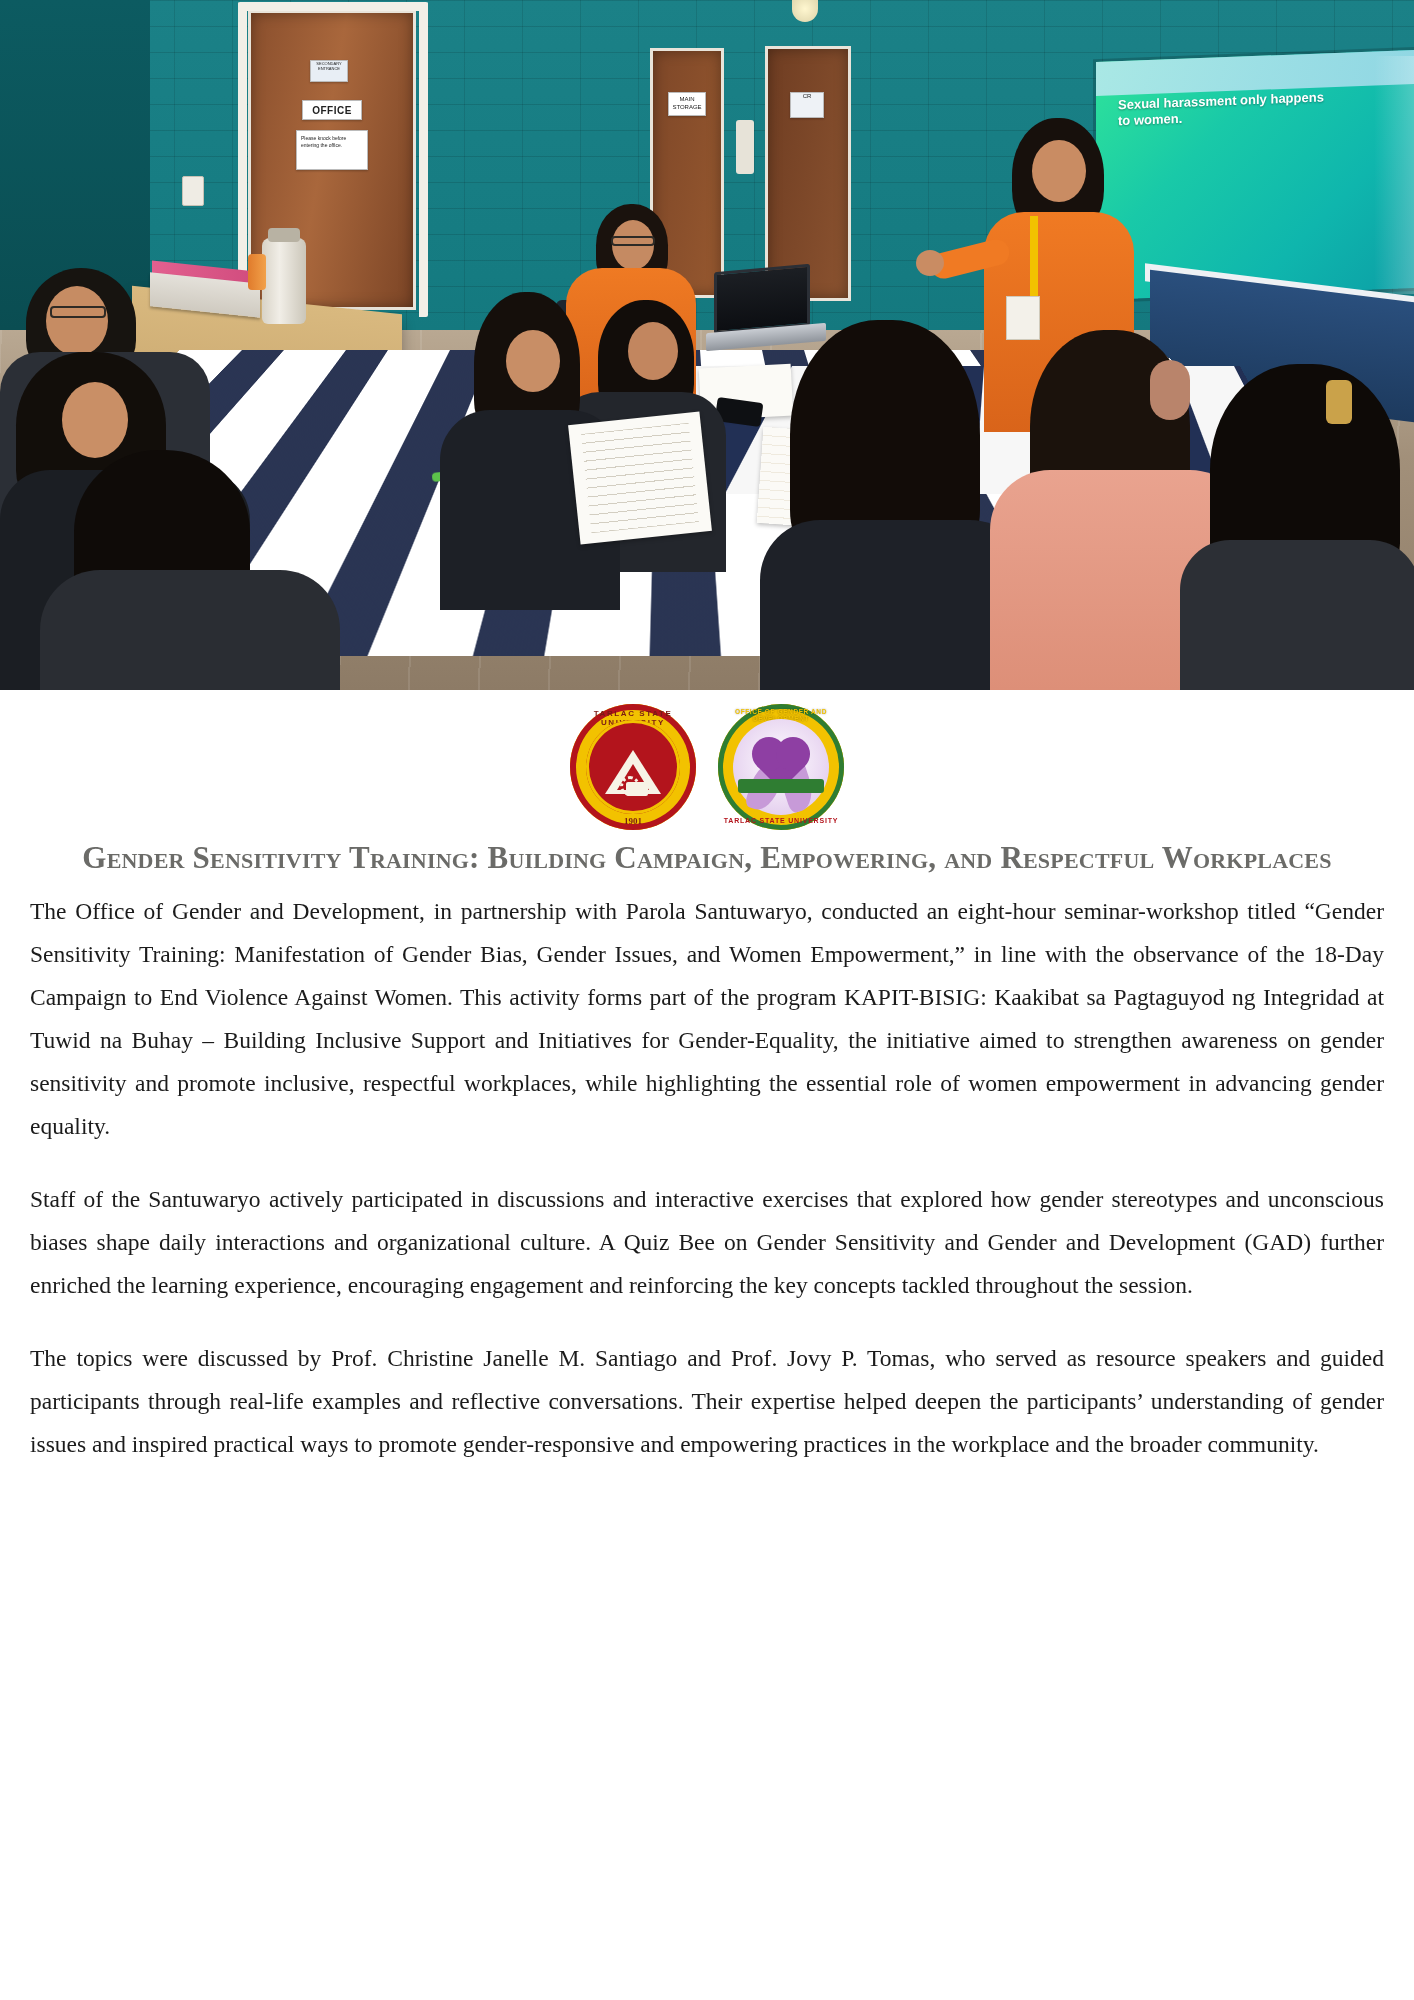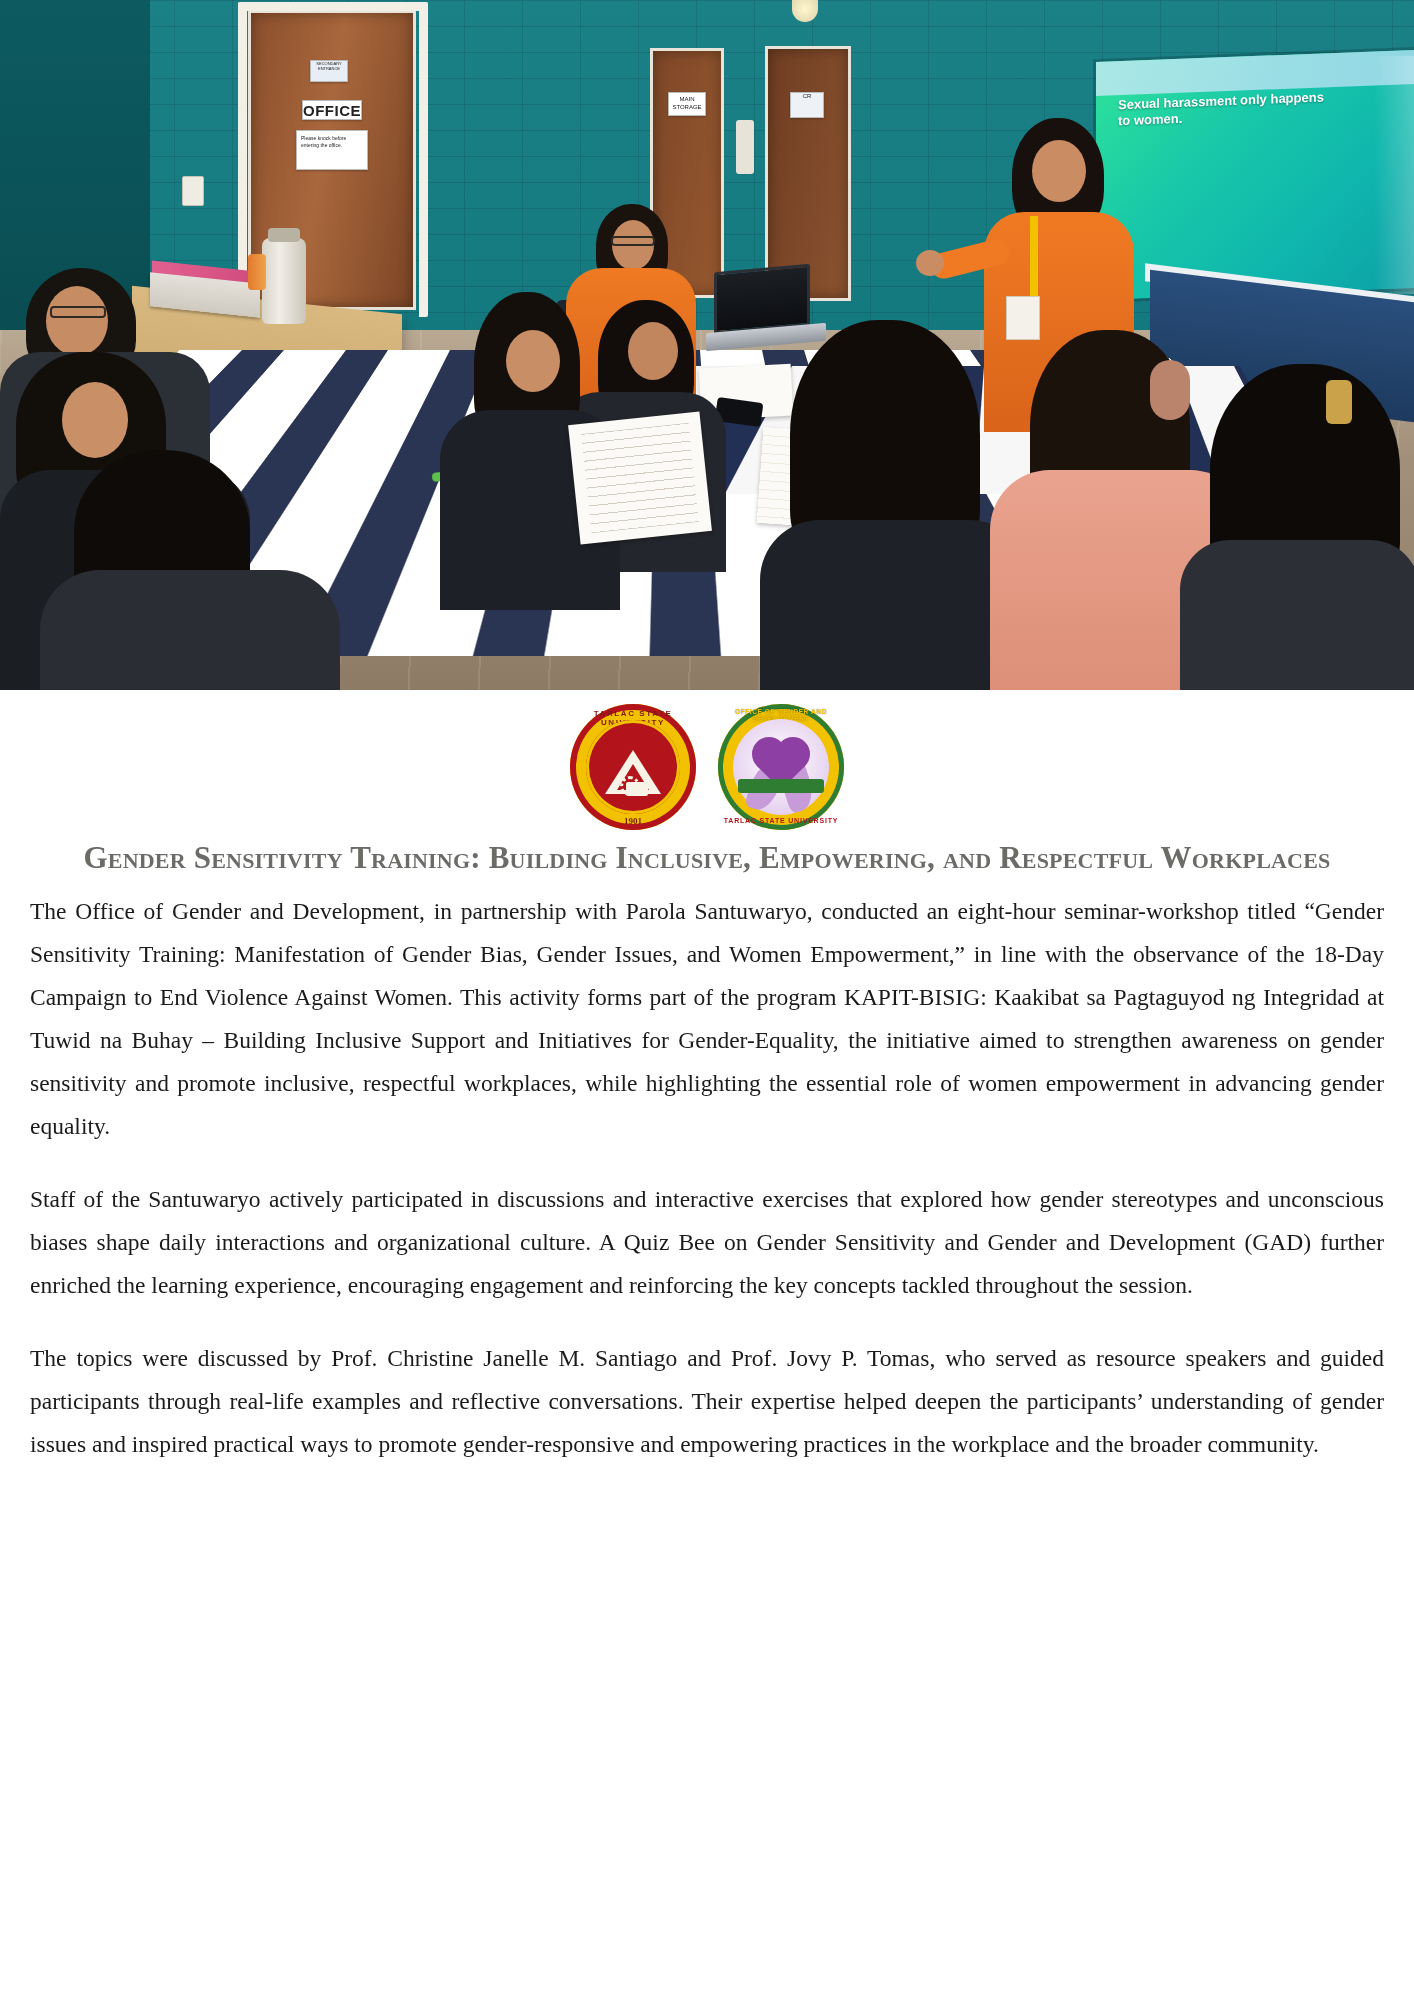--- a/index.html
+++ b/index.html
@@ -76,21 +76,21 @@
              background: linear-gradient(100deg,#6f3d22,#8b5330); }
   .door-frame-w {
     position:absolute; left:238px; top:2px; width:190px; height:315px;
     border: 9px solid #f2efe7; border-bottom: none; border-radius: 2px;
   }
   .sign {
     position:absolute; background:#fff; border:1px solid #bbb;
     font-family:"Liberation Sans", sans-serif; text-align:center;
     color:#222; box-shadow:0 1px 2px rgba(0,0,0,.25);
   }
-  .sign.office { left:302px; top:100px; width:60px; height:20px; font-size:15px; line-height:20px; font-weight:700; letter-spacing:.5px;}
+  .sign.office { left:302px; top:100px; width:60px; height:20px; font-size:10px; line-height:20px; font-weight:700; letter-spacing:.5px;}
   .sign.paper1 { left:296px; top:130px; width:72px; height:40px; font-size:5px; line-height:7px; padding:4px; text-align:left;}
   .sign.top { left:310px; top:60px; width:38px; height:22px; font-size:4px; background:#e8eef5;}
   .sign.d2 { left:668px; top:92px; width:38px; height:24px; font-size:6px; line-height:8px; padding:2px;}
   .sign.cr { left:790px; top:92px; width:34px; height:26px; font-size:6px; background:#eef2f6;}
   .switch {
     position:absolute; left:182px; top:176px; width:22px; height:30px;
     background:#efece4; border:1px solid #c7c1b4; border-radius:2px;
   }
   .pipe {
     position:absolute; left:736px; top:120px; width:18px; height:54px;
@@ -520,20 +520,20 @@
         <div class="wing-l"></div>
         <div class="wing-r"></div>
         <div class="heart"></div>
         <div class="ribbon"></div>
       </div>
       <div class="arc-bot">TARLAC STATE UNIVERSITY</div>
     </div>
   </div>
 
   <div class="content">
-    <h1 class="title">Gender Sensitivity Training: Building Inclusive, Empowering, and Respectful Workplaces</h1>
+    <h1 class="title">Gender Sensitivity Training: Building Campaign, Empowering, and Respectful Workplaces</h1>
 
     <p class="para">The Office of Gender and Development, in partnership with Parola Santuwaryo, conducted an eight-hour seminar-workshop titled “Gender Sensitivity Training: Manifestation of Gender Bias, Gender Issues, and Women Empowerment,” in line with the observance of the 18-Day Campaign to End Violence Against Women. This activity forms part of the program KAPIT-BISIG: Kaakibat sa Pagtaguyod ng Integridad at Tuwid na Buhay – Building Inclusive Support and Initiatives for Gender-Equality, the initiative aimed to strengthen awareness on gender sensitivity and promote inclusive, respectful workplaces, while highlighting the essential role of women empowerment in advancing gender equality.</p>
     <p class="para">Staff of the Santuwaryo actively participated in discussions and interactive exercises that explored how gender stereotypes and unconscious biases shape daily interactions and organizational culture. A Quiz Bee on Gender Sensitivity and Gender and Development (GAD) further enriched the learning experience, encouraging engagement and reinforcing the key concepts tackled throughout the session.</p>
     <p class="para last">The topics were discussed by Prof. Christine Janelle M. Santiago and Prof. Jovy P. Tomas, who served as resource speakers and guided participants through real-life examples and reflective conversations. Their expertise helped deepen the participants’ understanding of gender issues and inspired practical ways to promote gender-responsive and empowering practices in the workplace and the broader community.</p>
   </div>
 
 </div>
 
 </body></html>

